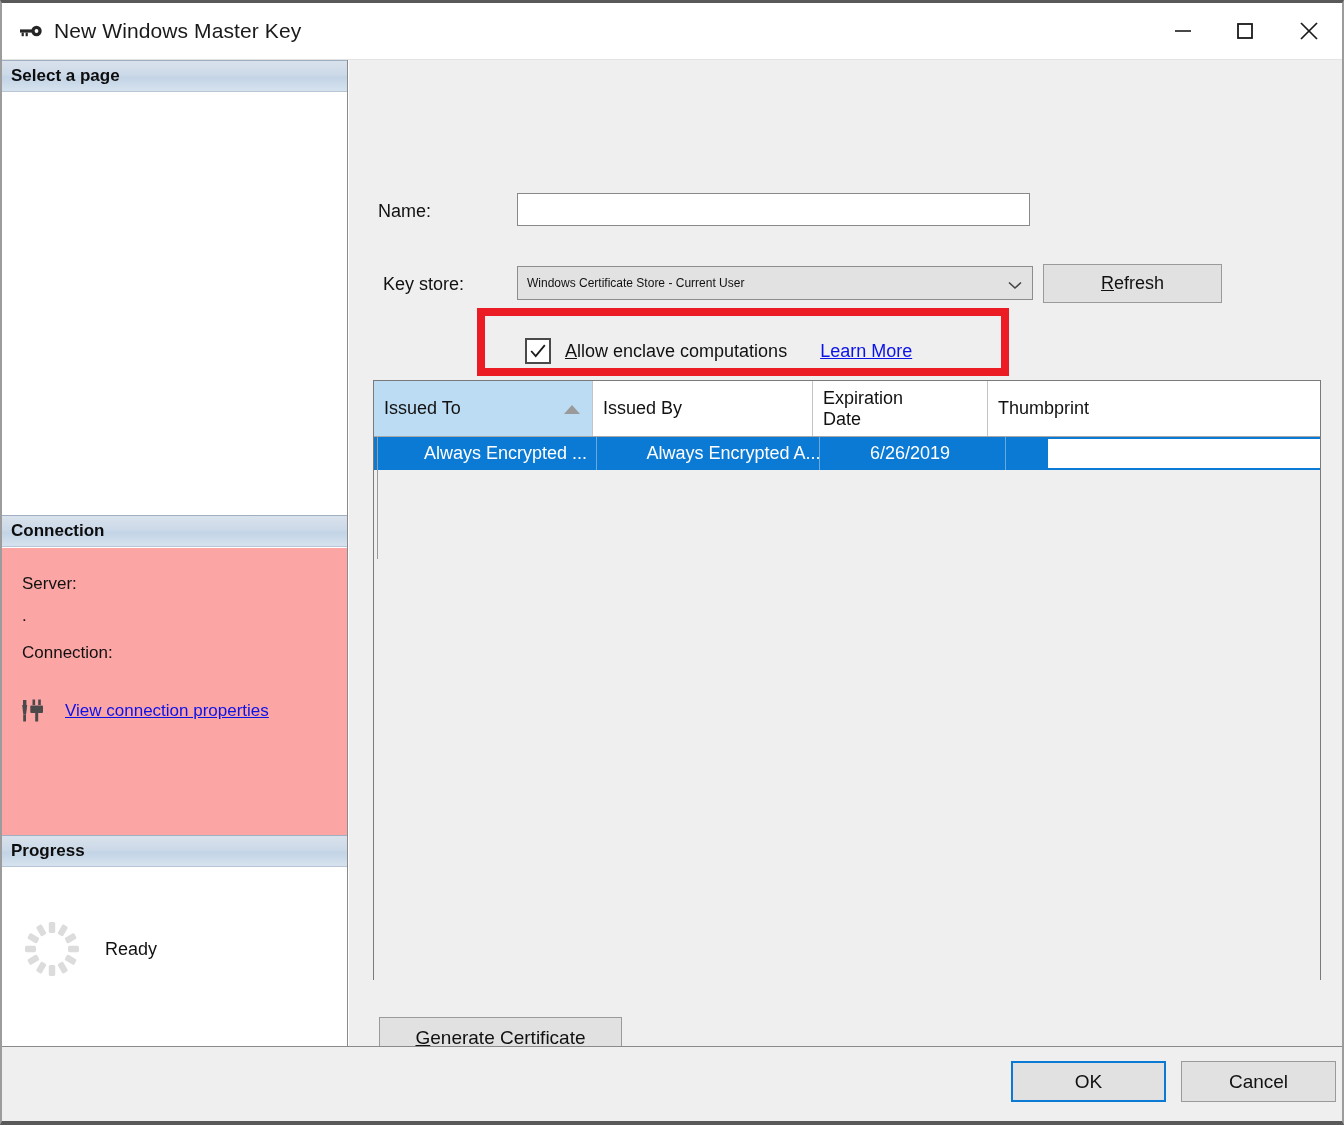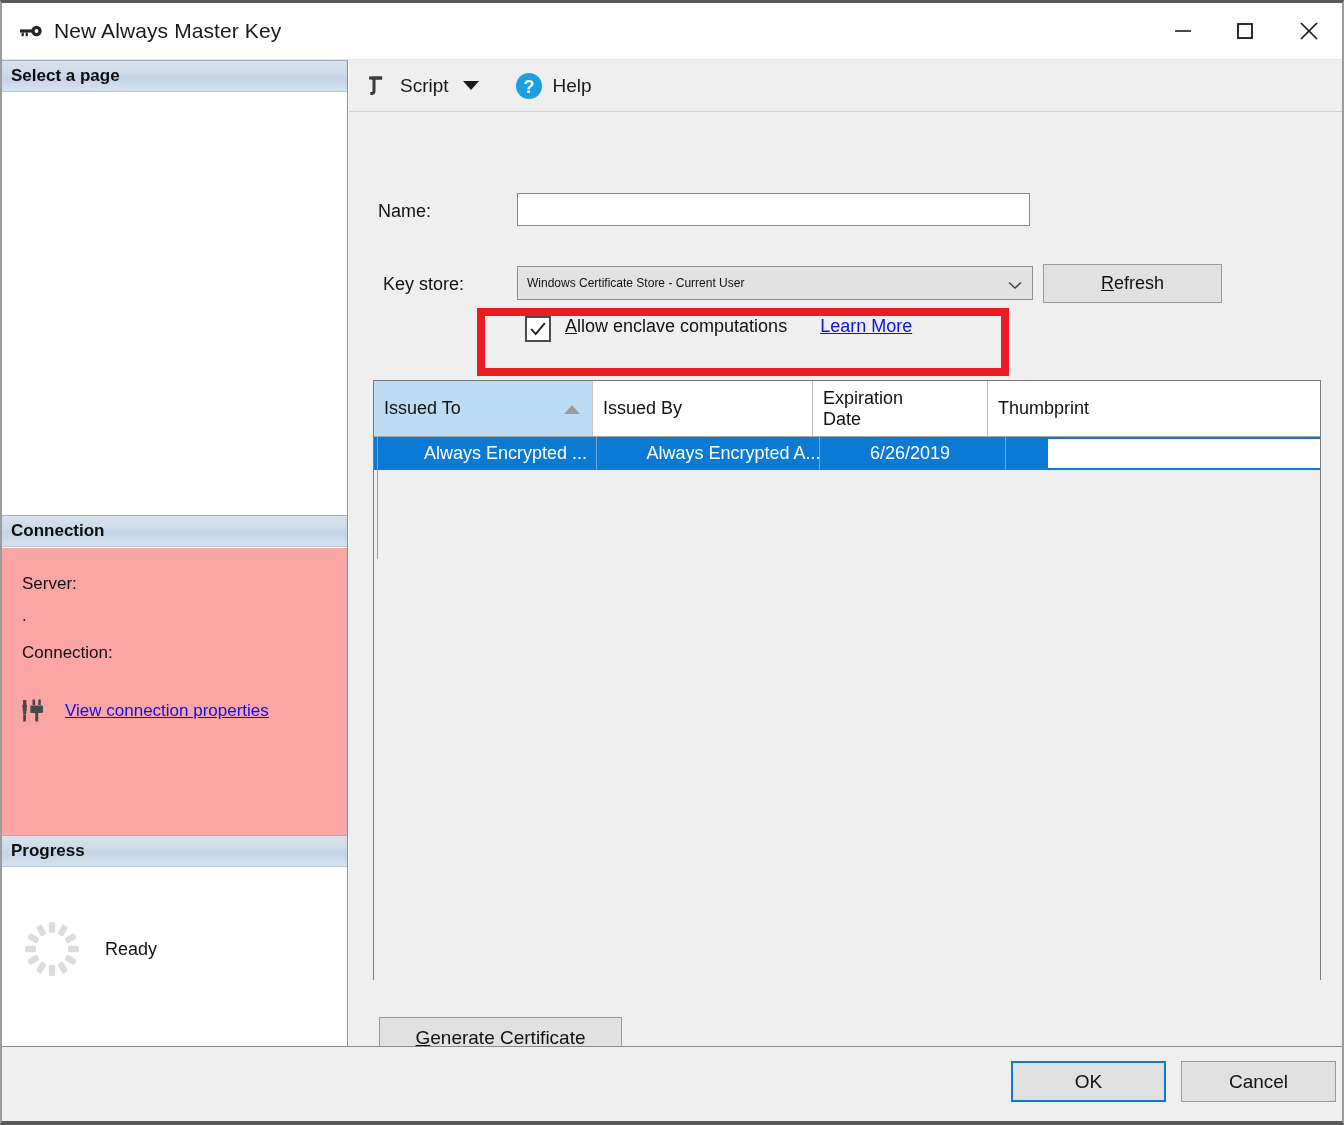--- a/index.html
+++ b/index.html
@@ -133,22 +133,22 @@
     font-size: 18px; color: #111; cursor: default;
   }
 
   
   #red-box {
     position: absolute; left: 128px; top: 195px; width: 532px; height: 68px;
     border: 8px solid #ec1c24;
     background: #efefef;
   }
   #enclave-row {
-    position: absolute; left: 0; top: 0; width: 100%; height: 100%;
-    display: flex; align-items: flex-start; padding-left: 40px;
+    position: absolute; left: 0; top: 9px; width: 100%; height: 100%;
+    display: flex; align-items: center; padding-left: 40px;
   }
   .checkbox {
     width: 26px; height: 26px; background: #fff; border: 2px solid #4a4a4a;
     display: flex; align-items: center; justify-content: center; flex: none;
   }
   #enclave-label { font-size: 18px; color: #111; margin-left: 14px; white-space: nowrap; }
   #learn-more {
     font-size: 18px; color: #0b12e8; text-decoration: underline;
     margin-left: 33px; cursor: pointer; white-space: nowrap;
   }
@@ -224,21 +224,21 @@
     <div id="title-left">
       <span class="key-icon">
         <svg viewBox="0 0 26 26" width="26" height="26" aria-hidden="true">
           <circle cx="18.5" cy="13" r="5.2" fill="#262626"></circle>
           <circle cx="18.5" cy="13" r="1.9" fill="#ffffff"></circle>
           <rect x="2" y="11.4" width="12.5" height="3.2" fill="#262626"></rect>
           <rect x="3.6" y="14.6" width="2.2" height="3.6" fill="#262626"></rect>
           <rect x="7.6" y="14.6" width="2.2" height="3.6" fill="#262626"></rect>
         </svg>
       </span>
-      <span id="title-text">New Always Master Key</span>
+      <span id="title-text">New Windows Master Key</span>
     </div>
     <div class="winbtn">
       <svg width="22" height="22" viewBox="0 0 22 22">
           <line x1="3" y1="11" x2="19" y2="11" stroke="#1a1a1a" stroke-width="1.6"></line>
         </svg>
     </div>
     <div class="winbtn">
       <svg width="22" height="22" viewBox="0 0 22 22">
           <rect x="4" y="4" width="14" height="14" fill="none" stroke="#1a1a1a" stroke-width="1.8"></rect>
         </svg>
@@ -307,41 +307,20 @@
             </g>
           </svg>
         </span>
         <span id="progress-text">Ready</span>
       </div>
     </div>
   </div>
 
   <div id="rightpane">
 
-    <div id="toolbar">
-      <div class="tb-item">
-        <span class="script-icon">
-          <svg viewBox="0 0 26 26" width="26" height="26" aria-hidden="true">
-            <path d="M5 3.5 h13 v3 h-6.5 v11.5 a4 4 0 0 1 -4 4 h-1.2 v-3 h1.2 a1 1 0 0 0 1 -1 V6.5 H5 z" fill="#3a3a3a"></path>
-            <path d="M7.5 3.5 h10.5 a3.5 3.5 0 0 1 0 3 H7.5 z" fill="#3a3a3a"></path>
-          </svg>
-        </span>
-        <span class="tb-label">Script</span>
-        <span class="caret"></span>
-      </div>
-      <div class="tb-item" style="margin-left:4px;">
-        <span class="help-icon">
-          <svg viewBox="0 0 28 28" width="28" height="28" aria-hidden="true">
-            <circle cx="14" cy="14" r="13" fill="#1da0e2"></circle>
-            <text x="14" y="21" font-size="18" font-weight="bold" fill="#ffffff" text-anchor="middle" font-family="Liberation Sans, sans-serif">?</text>
-          </svg>
-        </span>
-        <span class="tb-label">Help</span>
-      </div>
-    </div>
 
     <div id="content">
 
       <div id="name-label" class="field-label">Name:</div>
       <input id="name-input" type="text" value="" placeholder="" style="">
 
       <div id="keystore-label" class="field-label">Key store:</div>
       <div id="keystore-select">
         <span id="keystore-value">Windows Certificate Store - Current User</span>
         <span class="chev">

